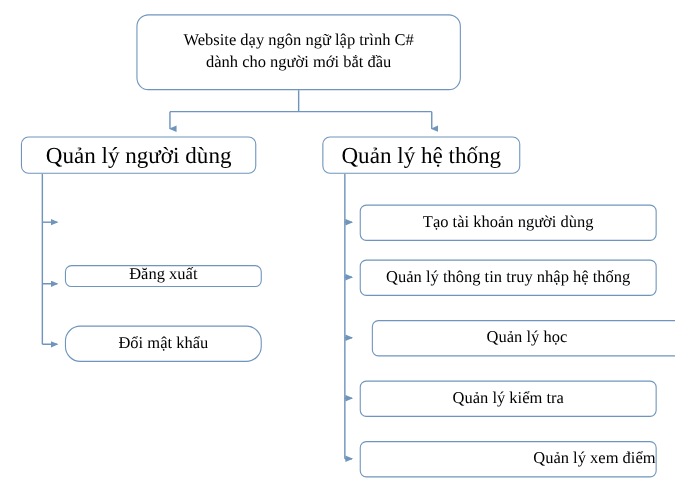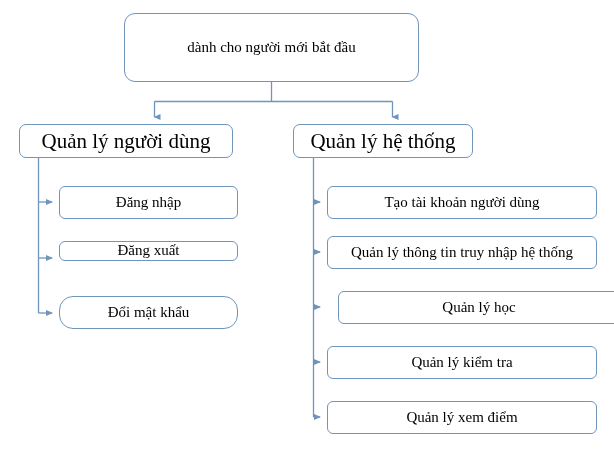--- a/index.html
+++ b/index.html
@@ -96,35 +96,33 @@
 
     <path d="M313.5,202 L320,202" stroke="#6f95bd" stroke-width="1.3" fill="none" marker-end="url(#arrow-right)"></path>
     <path d="M313.5,252 L320,252" stroke="#6f95bd" stroke-width="1.3" fill="none" marker-end="url(#arrow-right)"></path>
     <path d="M313.5,307 L320,307" stroke="#6f95bd" stroke-width="1.3" fill="none" marker-end="url(#arrow-right)"></path>
     <path d="M313.5,362 L320,362" stroke="#6f95bd" stroke-width="1.3" fill="none" marker-end="url(#arrow-right)"></path>
     <path d="M313.5,417 L320,417" stroke="#6f95bd" stroke-width="1.3" fill="none" marker-end="url(#arrow-right)"></path>
   </svg>
 
   <div class="node node-root" style="left:124px; top:13px; width:295px; height:69px;">
     <div>
+      <span class="root-line">Website dạy ngôn ngữ lập trình C#</span>
       <span class="root-line">dành cho người mới bắt đầu</span>
     </div>
   </div>
 
   <div class="node node-branch" style="left:19px; top:124px; width:214px; height:34px;">
     <span>Quản lý người dùng</span>
   </div>
 
   <div class="node node-branch" style="left:293px; top:124px; width:180px; height:34px;">
     <span>Quản lý hệ thống</span>
   </div>
 
-  <div class="node node-leaf" style="left:59px; top:186px; width:179px; height:33px;">
-    <span>Đăng nhập</span>
-  </div>
 
   <div class="node node-leaf" style="left:59px; top:241px; width:179px; height:20px;">
     <span>Đăng xuất</span>
   </div>
 
   <div class="node node-leaf" style="left:59px; top:296px; width:179px; height:33px;border-radius:14px;">
     <span>Đổi mật khẩu</span>
   </div>
 
   <div class="node node-leaf" style="left:327px; top:186px; width:270px; height:33px;">
@@ -136,17 +134,17 @@
   </div>
 
   <div class="node node-leaf" style="left:313px; top:291px; width:282px; height:33px;margin-left:25px;">
     <span>Quản lý học</span>
   </div>
 
   <div class="node node-leaf" style="left:327px; top:346px; width:270px; height:33px;text-align:right;">
     <span>Quản lý kiểm tra</span>
   </div>
 
-  <div class="node node-leaf" style="left:327px; top:401px; width:270px; height:33px;">
+  <div class="node node-leaf" style="left:327px; top:401px; width:270px; height:33px;justify-content:flex-end;">
     <span>Quản lý xem điểm</span>
   </div>
 
 </div>
 
 </body></html>

